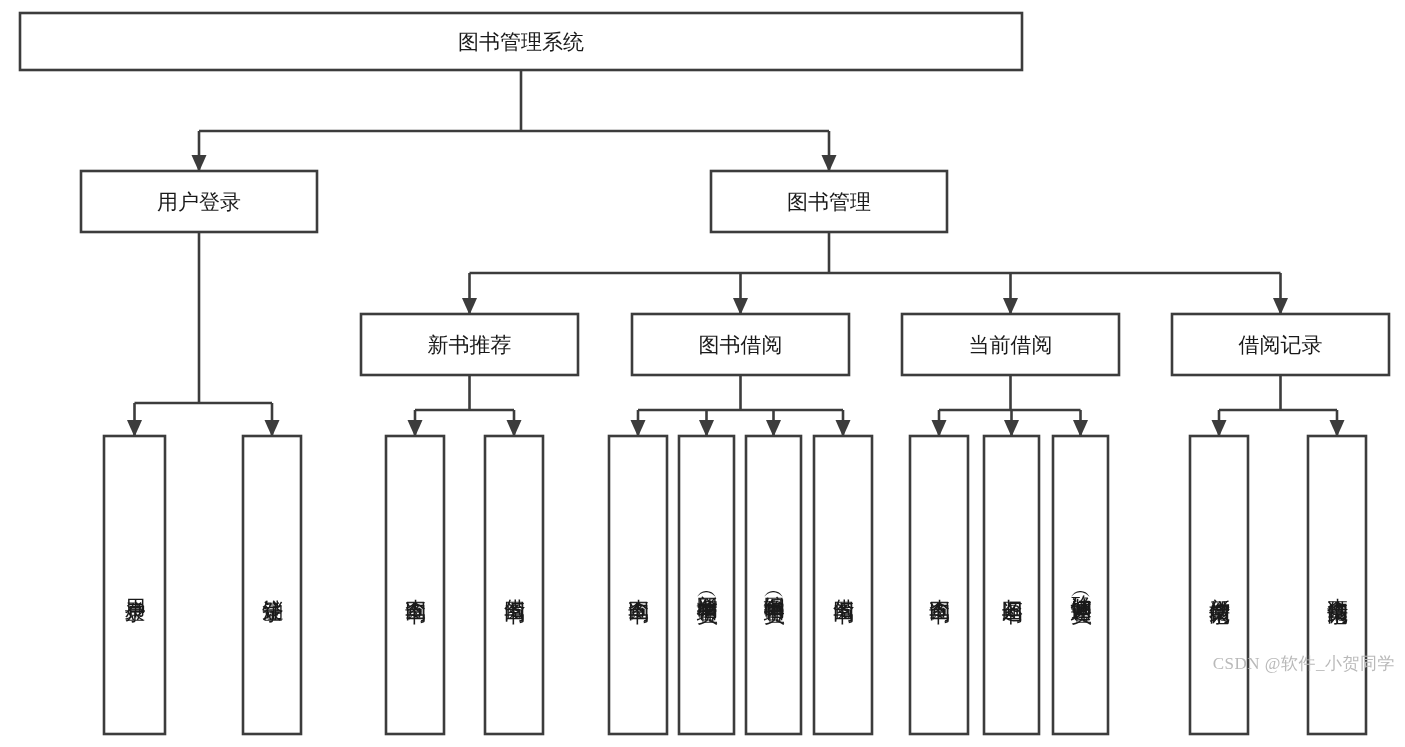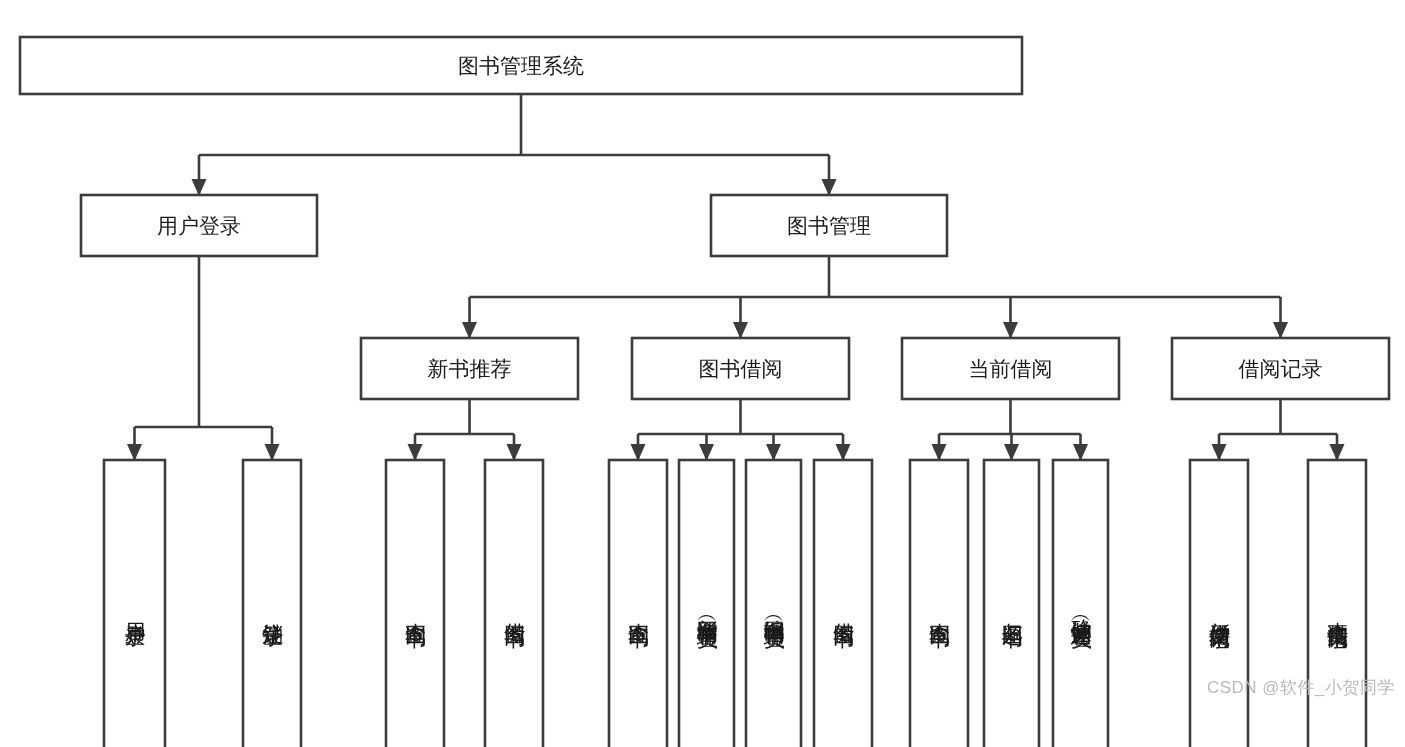--- a/index.html
+++ b/index.html
@@ -11,21 +11,20 @@
     width: 1405px;
     height: 747px;
     font-family: "DejaVu Sans", "Liberation Sans", sans-serif;
     overflow: hidden;
     position: relative;
   }
   #diagram-root {
     position: relative;
     width: 1405px;
     height: 681px;
-    margin-top: 24px;
   }
   svg.diagram-canvas {
     position: absolute;
     left: 0;
     top: 0;
     width: 1405px;
     height: 747px;
     display: block;
   }
   .node-box {
@@ -63,21 +62,21 @@
     align-items: center;
     justify-content: center;
     text-align: center;
     white-space: nowrap;
     pointer-events: none;
   }
   .watermark {
     position: absolute;
     right: 10px;
     bottom: 6px;
-    font-family: Liberation Sans, sans-serif;
+    font-family: Liberation Serif, serif;
     font-size: 17px;
     color: #b9b9b9;
     white-space: nowrap;
     letter-spacing: 0.5px;
   }
 </style>
 </head>
 <body>
 
 <div id="diagram-root">

